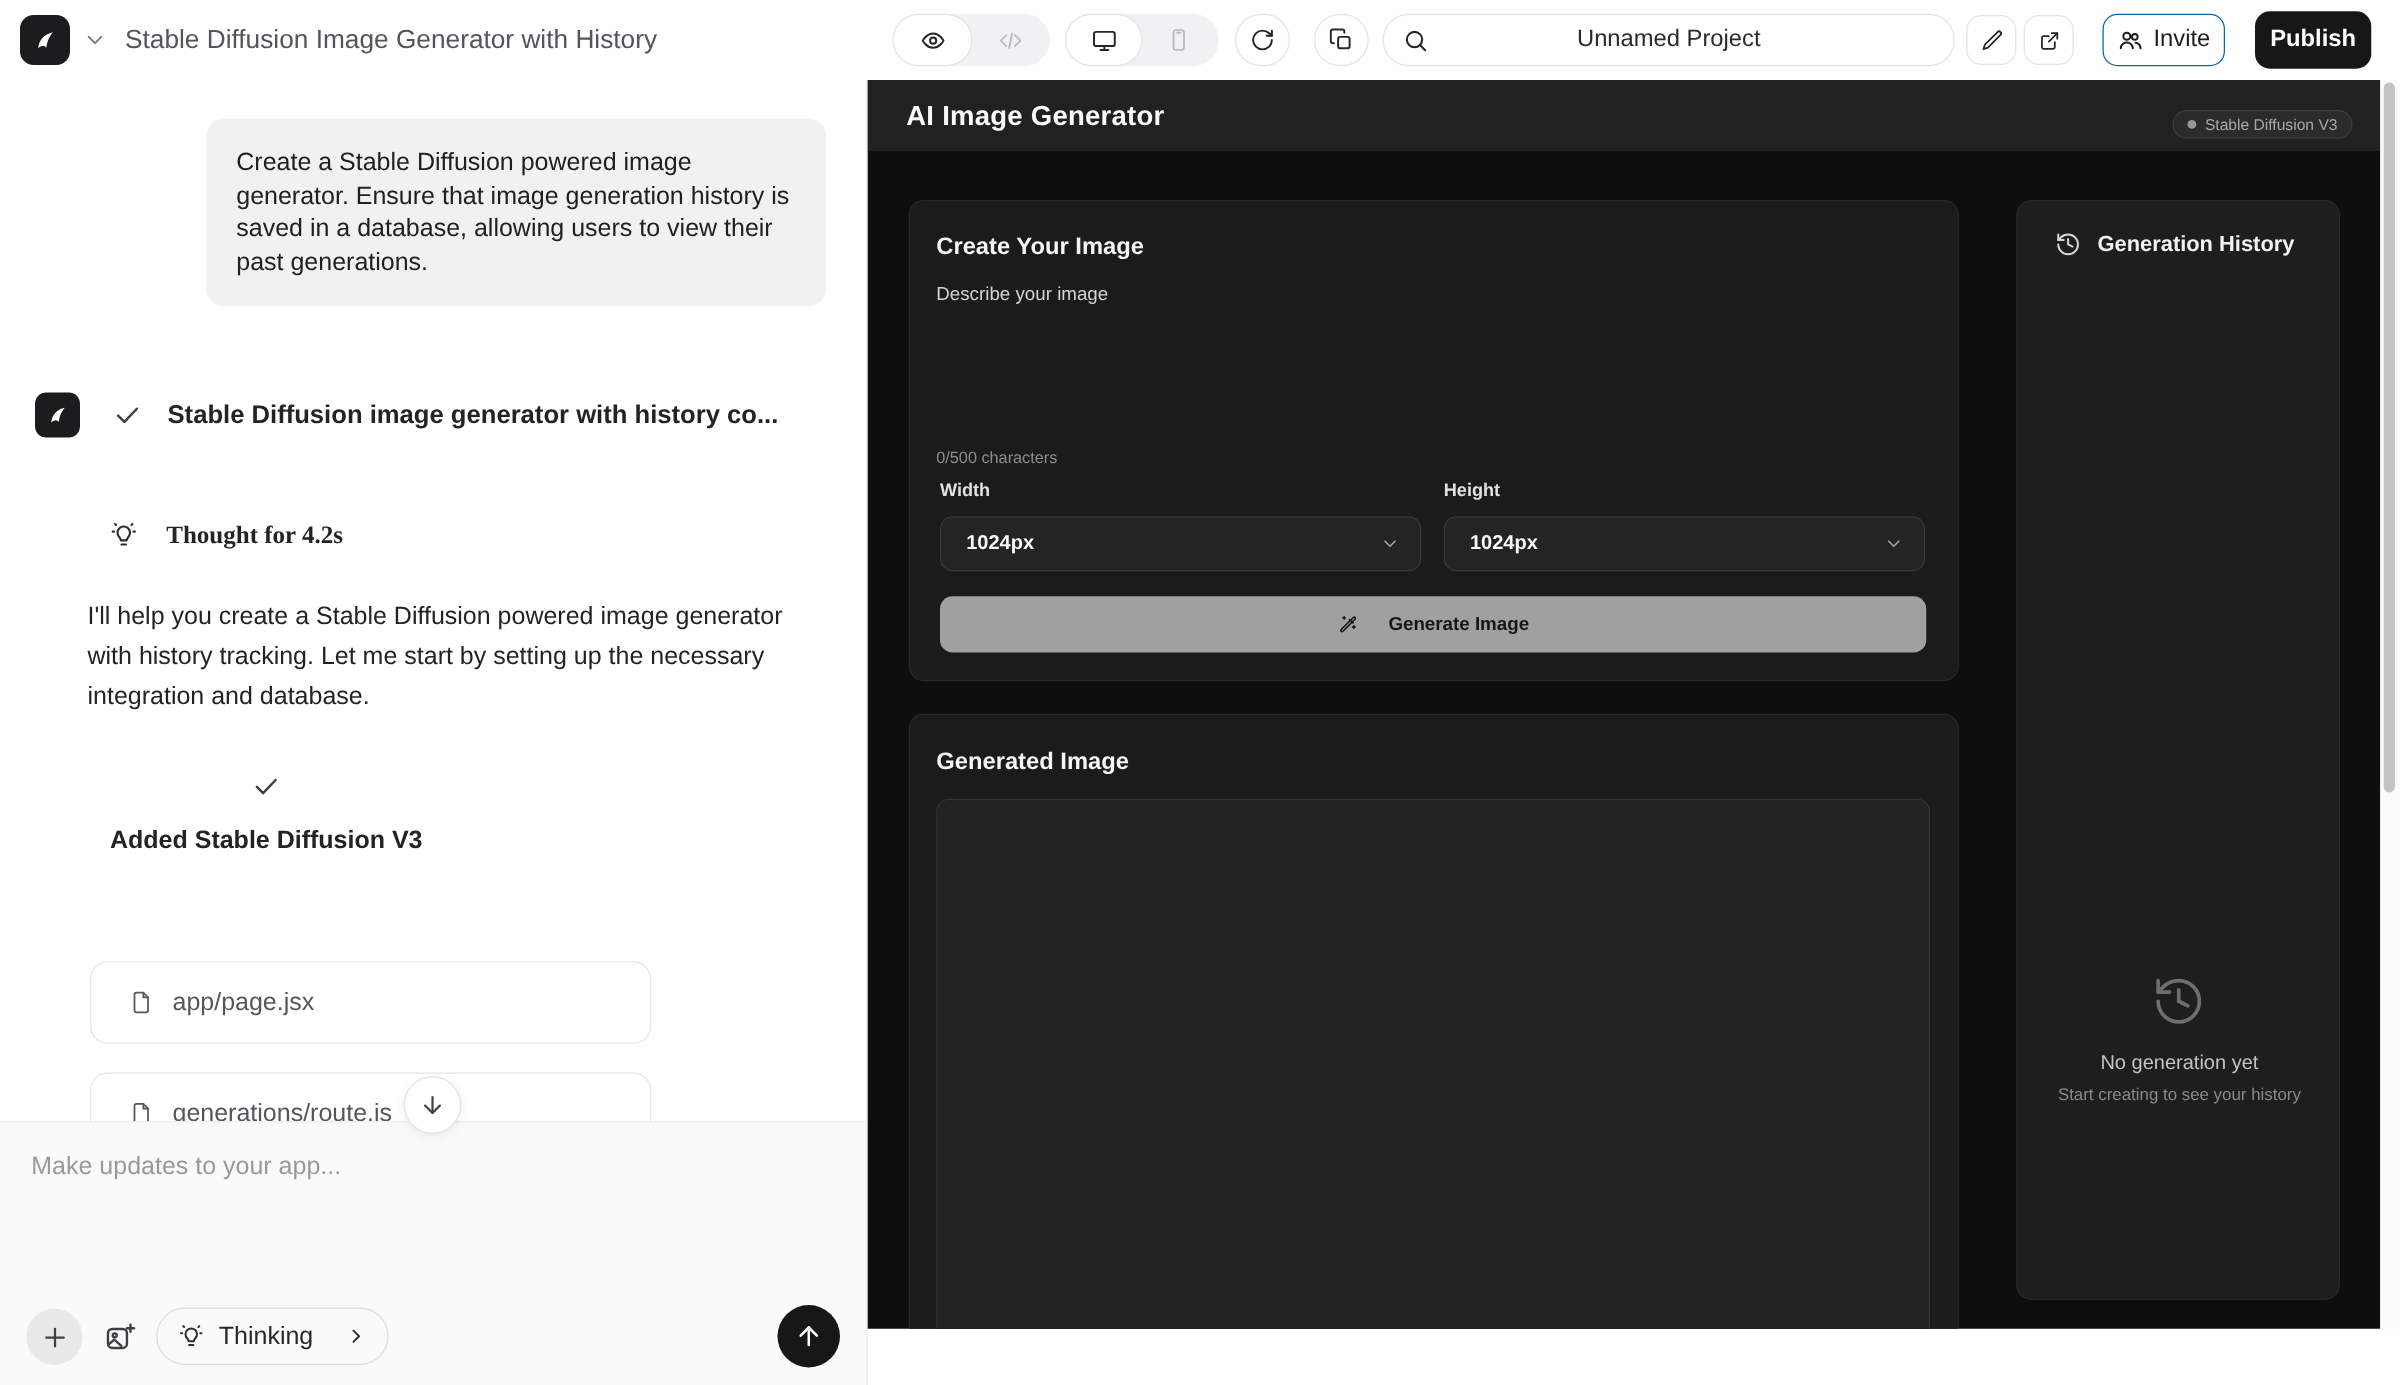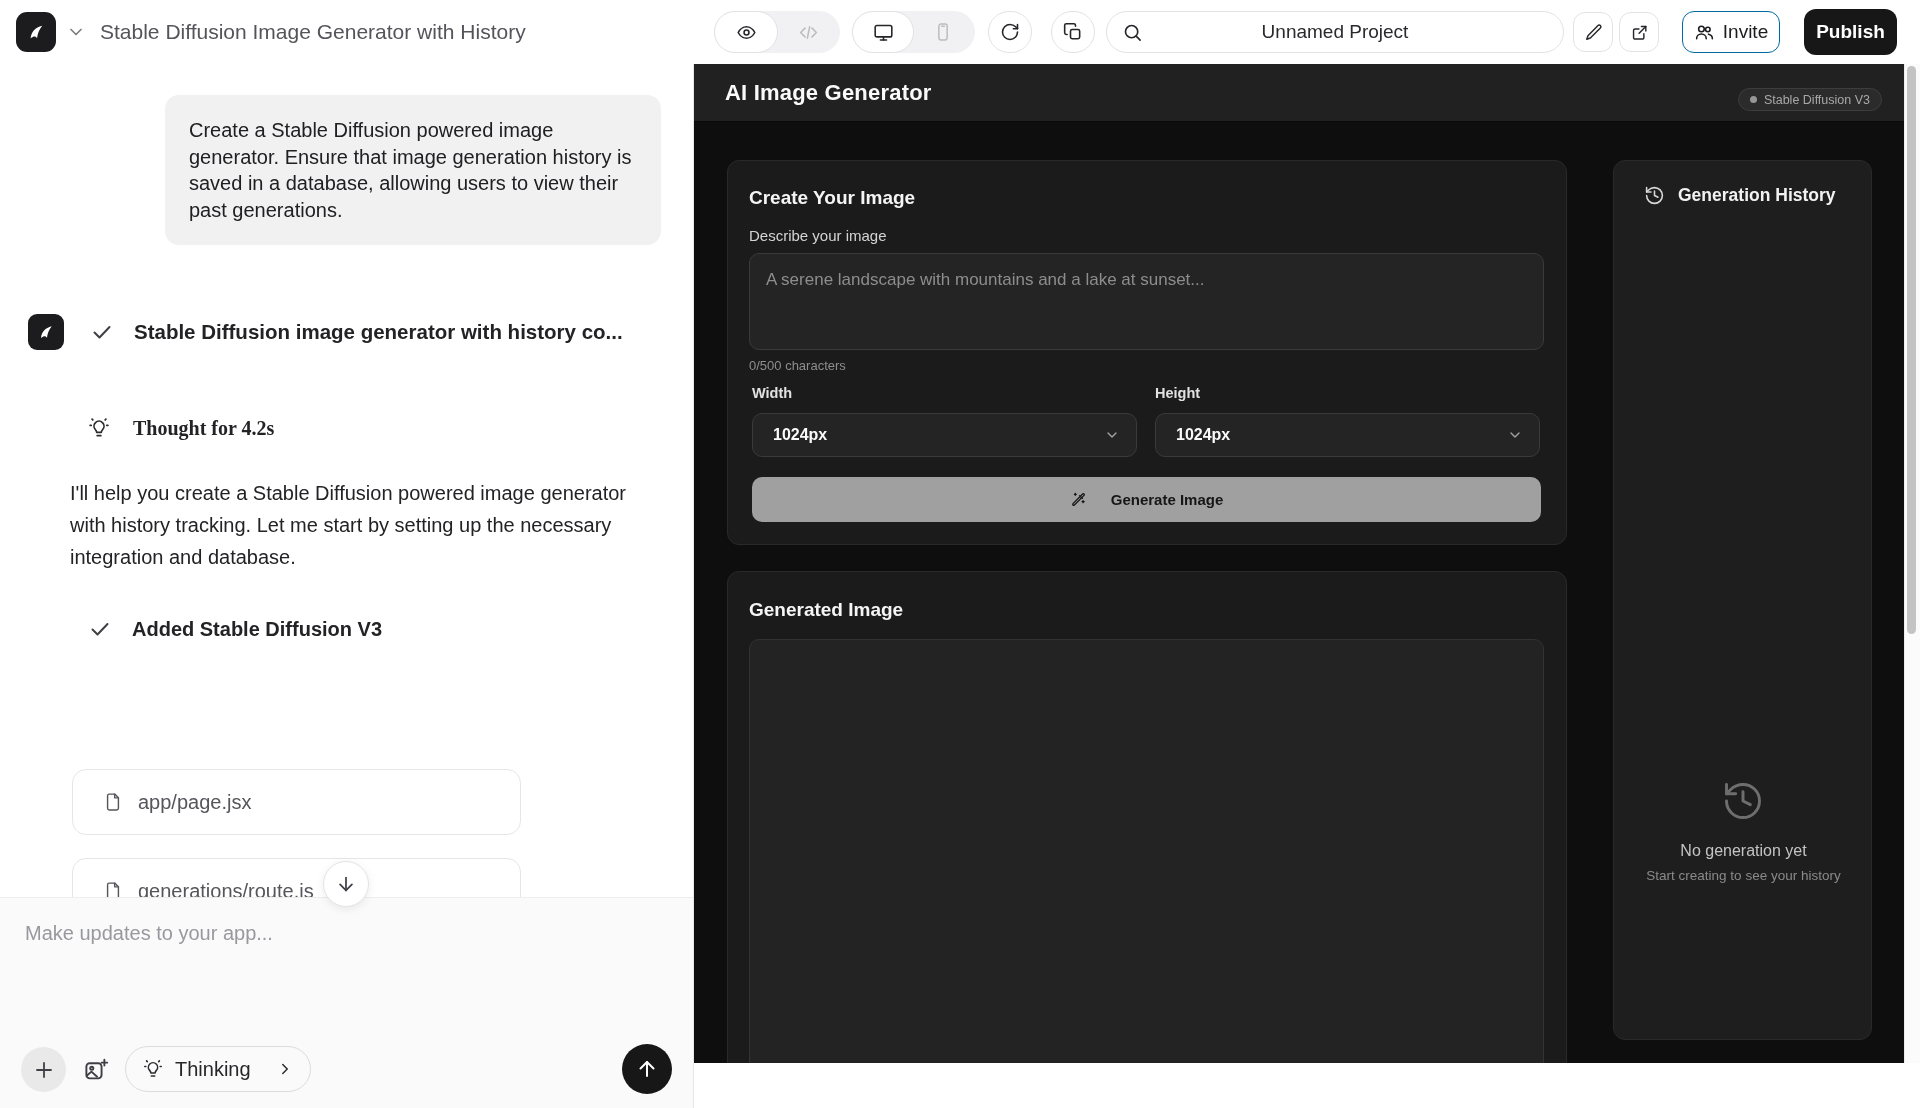--- a/index.html
+++ b/index.html
@@ -29,21 +29,21 @@
   
   .chat { position:absolute; left:0; top:64px; width:693px; height:1044px; background:#fff; z-index:10; }
   .bubble { position:absolute; left:165px; top:31px; width:496px; background:#f1f1f2; border-radius:14px; padding:22px 24px; font-size:20px; line-height:26.5px; color:#202023; }
   .asst-logo { position:absolute; left:28px; top:250px; width:36px; height:36px; border-radius:9px; background:#1c1c1e; display:flex; align-items:center; justify-content:center; }
   .check-ic { color:#3f3f46; }
   .task-row { position:absolute; left:90px; top:256px; display:flex; align-items:center; gap:20px; }
   .task-title { font-size:20.5px; font-weight:600; color:#232326; }
   .thought-row { position:absolute; left:86px; top:351px; display:flex; align-items:center; gap:21px; color:#2c2c30;font-family:Liberation Serif, serif; }
   .thought-title { font-size:20px; font-weight:600; color:#232326; }
   .asst-par { position:absolute; left:70px; top:413px; width:592px; font-size:20px; line-height:32px; color:#232326; }
-  .added-row { position:absolute; left:88px; top:553px; display:flex; align-items:center; gap:20px; }
+  .added-row { position:absolute; left:88px; top:553px; display:flex; align-items:center; gap:20px;flex-direction:column; }
   .added-title { font-size:20px; font-weight:600; color:#232326; }
   .chat-card { position:absolute; left:72px; width:449px; height:66px; background:#fff; border:1.5px solid #e6e6e8; border-radius:14px; display:flex; align-items:center; padding-left:30px; gap:15px; }
   .chat-card .lbl { font-size:20px; }
   .card-dark { color:#3a3a3e; }
   .card-gray { color:#55555b; }
 
   .composer { position:absolute; left:0; top:833px; width:693px; height:211px; background:#fafafa; border-top:1px solid #ededed; z-index:15; }
   .composer textarea { position:absolute; left:25px; top:24px; width:620px; height:100px; border:none; outline:none; background:transparent; resize:none; font-size:20px; color:#232326; font-family:"Liberation Sans",sans-serif; }
   .composer textarea::placeholder { color:#98989f; }
   .plus-btn { position:absolute; left:21px; top:149px; width:45px; height:45px; border-radius:50%; background:#e9e9ea; border:none; display:flex; align-items:center; justify-content:center; color:#3f3f46; }
@@ -304,21 +304,20 @@
       <h1>AI Image Generator</h1>
       <div class="badge">
         <span class="dot"></span>
         <span class="txt">Stable Diffusion V3</span>
       </div>
     </div>
 
     <div class="dk-card create-card">
       <div class="dk-title" style="top:26px;">Create Your Image</div>
       <div class="dk-label" style="top:66px;">Describe your image</div>
-      <textarea class="prompt-area" placeholder="A serene landscape with mountains and a lake at sunset..." style=""></textarea>
       <div class="char-count">0/500 characters</div>
 
       <div class="sel-label" style="left:24px;">Width</div>
       <div class="sel-label" style="left:427px;">Height</div>
       <div class="dk-select" style="left:24px;">
         <span class="val">1024px</span>
         <svg class="chev" width="16" height="16" viewBox="0 0 24 24" fill="none" stroke="currentColor" stroke-width="2" stroke-linecap="round" stroke-linejoin="round">
             <path d="m6 9 6 6 6-6"></path>
           </svg>
       </div>

